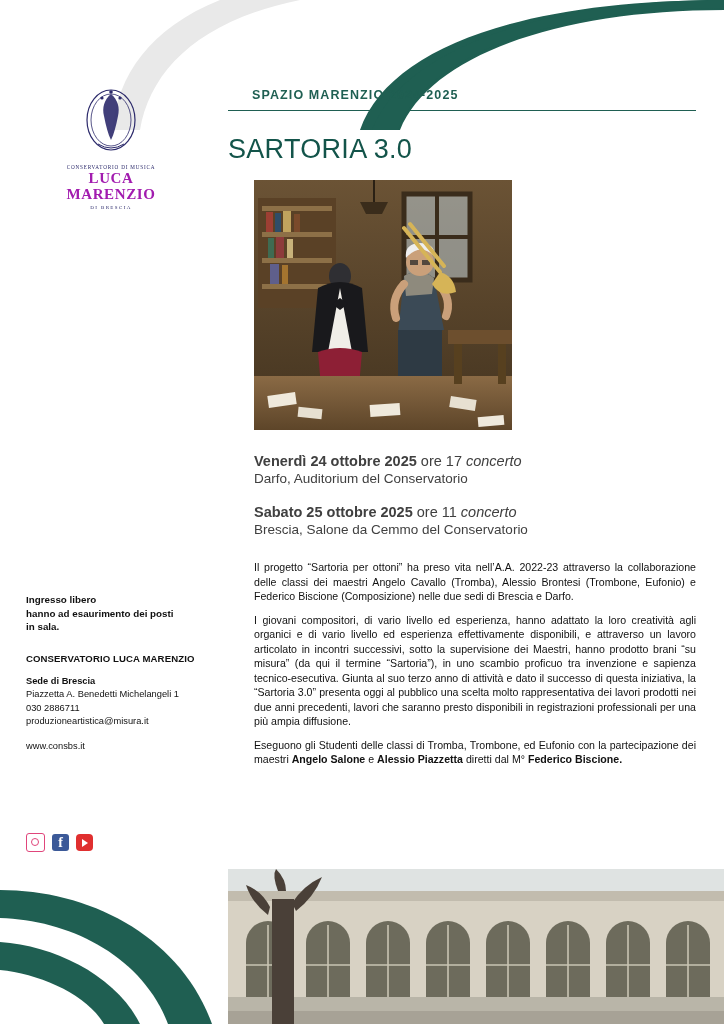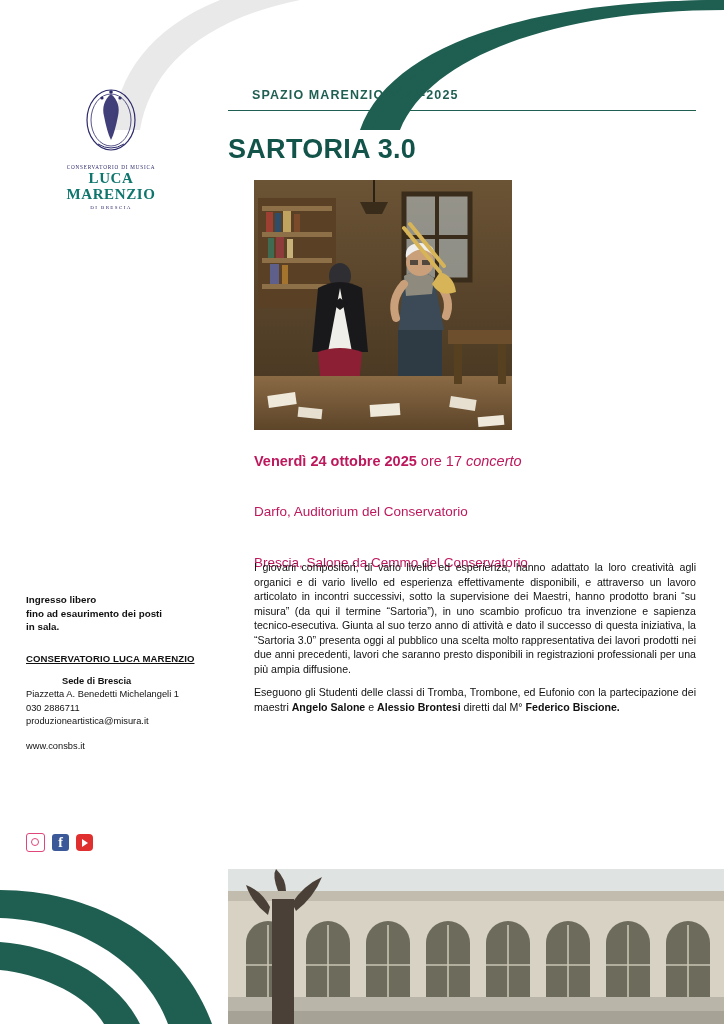--- a/index.html
+++ b/index.html
@@ -65,21 +65,21 @@
   .logo-sub {
     font-size: 5.2px;
     letter-spacing: 0.8px;
     color: #2c2a6b;
     margin-top: 6px;
     font-family: "Liberation Serif", serif;
   }
   .logo-name {
     font-size: 15px;
     letter-spacing: 0.6px;
-    color: #0f766e;
+    color: #a21caf;
     font-family: "Liberation Serif", serif;
     font-weight: bold;
     line-height: 1.05;
     margin-top: 1px;
   }
   .logo-city {
     font-size: 5px;
     letter-spacing: 1.4px;
     color: #2c2a6b;
     margin-top: 2px;
@@ -89,21 +89,21 @@
   .left-info {
     position: absolute;
     left: 26px;
     top: 593px;
     width: 190px;
     font-size: 9.3px;
     line-height: 1.42;
     color: #111;
   }
   .left-info .blk { margin-bottom: 12px; }
-  .left-info .bold { font-weight: bold; margin-left: 36px; }
+  .left-info .bold { font-weight: bold; }
   .left-info .head {
     font-weight: bold;
     font-size: 9.6px;
     letter-spacing: 0.1px;
   }
   .left-info .free {
     font-weight: bold;
     font-size: 9.8px;
     line-height: 1.38;
     margin-bottom: 18px;
@@ -168,53 +168,52 @@
     left: 0;
     width: 468px;
     height: 1px;
     background: #1f5f52;
   }
   .title {
     position: absolute;
     top: 134px;
     left: 0;
     font-size: 27px;
-    font-weight: bold;
+    font-weight: normal;
     letter-spacing: 0.3px;
     color: #13544a;
   }
 
   .poster {
     position: absolute;
     top: 180px;
     left: 26px;
     width: 258px;
     height: 250px;
     overflow: hidden;
     background: #6a4a33;
   }
 
   .dates {
     position: absolute;
     top: 452px;
     left: 26px;
     width: 440px;
-    color: #be185d;
+    color: #404040;
   }
   .date-line {
     font-size: 14.5px;
     line-height: 1.25;
   }
   .date-line .d-bold { font-weight: bold; }
   .date-line .d-ital { font-style: italic; }
   .venue {
     font-size: 13.5px;
     line-height: 1.35;
     margin-bottom: 15px;
-    margin-top: 33px;
   }
 
   .body-text {
     position: absolute;
     top: 560px;
     left: 26px;
     width: 442px;
     font-size: 10.6px;
     line-height: 1.37;
     text-align: justify;
@@ -258,24 +257,24 @@
           <path d="M20 58 Q33 66 46 58" fill="none" stroke="#2c2a6b" stroke-width="1"></path>
         </svg>
       </div>
       <div class="logo-sub">CONSERVATORIO DI MUSICA</div>
       <div class="logo-name">LUCA MARENZIO</div>
       <div class="logo-city">DI BRESCIA</div>
     </div>
 
     <div class="left-info">
       <div class="free" style="white-space:pre-line">Ingresso libero
-fino ad esaurimento dei posti
+hanno ad esaurimento dei posti
 in sala.</div>
 
-      <div class="head" style="margin-bottom:10px;text-decoration:underline;">CONSERVATORIO LUCA MARENZIO</div>
+      <div class="head" style="margin-bottom:10px;">CONSERVATORIO LUCA MARENZIO</div>
 
       <div class="blk">
         <div class="bold">Sede di Brescia</div>
         <div>Piazzetta A. Benedetti Michelangeli 1</div>
         <div>030 2886711</div>
         <div>produzioneartistica@misura.it</div>
       </div>
 
 
       <div class="blk">www.consbs.it</div>
@@ -375,28 +374,34 @@
     <div class="dates">
       <div>
         <div class="date-line">
           <span class="d-bold">Venerdì 24 ottobre 2025</span>
           <span>ore 17</span>
           <span class="d-ital">concerto</span>
         </div>
         <div class="venue">Darfo, Auditorium del Conservatorio</div>
       </div>
       <div>
+        <div class="date-line">
+          <span class="d-bold">Sabato 25 ottobre 2025</span>
+          <span>ore 11</span>
+          <span class="d-ital">concerto</span>
+        </div>
         <div class="venue">Brescia, Salone da Cemmo del Conservatorio</div>
       </div>
     </div>
 
     <div class="body-text">
+      <p>Il progetto “Sartoria per ottoni” ha preso vita nell’A.A. 2022-23 attraverso la collaborazione delle classi dei maestri Angelo Cavallo (Tromba), Alessio Brontesi (Trombone, Eufonio) e Federico Biscione (Composizione) nelle due sedi di Brescia e Darfo.</p>
       <p>I giovani compositori, di vario livello ed esperienza, hanno adattato la loro creatività agli organici e di vario livello ed esperienza effettivamente disponibili, e attraverso un lavoro articolato in incontri successivi, sotto la supervisione dei Maestri, hanno prodotto brani “su misura” (da qui il termine “Sartoria”), in uno scambio proficuo tra invenzione e sapienza tecnico-esecutiva. Giunta al suo terzo anno di attività e dato il successo di questa iniziativa, la “Sartoria 3.0” presenta oggi al pubblico una scelta molto rappresentativa dei lavori prodotti nei due anni precedenti, lavori che saranno presto disponibili in registrazioni professionali per una più ampia diffusione.</p>
       <p>
-        <span>Eseguono gli Studenti delle classi di Tromba, Trombone, ed Eufonio con la partecipazione dei maestri </span><span class="b">Angelo Salone</span><span> e </span><span class="b">Alessio Brontesi</span><span> diretti dal M° </span><span class="b">Federico Biscione.</span>
+        <span>Eseguono gli Studenti delle classi di Tromba, Trombone, ed Eufonio con la partecipazione dei maestri </span><span class="b">Angelo Salone</span><span> e </span><span class="b">Alessio Piazzetta</span><span> diretti dal M° </span><span class="b">Federico Biscione.</span>
       </p>
     </div>
   </div>
 
   <div class="bottom-photo">
     <svg viewBox="0 0 496 155" width="496" height="155" preserveAspectRatio="none">
       <rect x="0" y="0" width="496" height="155" fill="#cfd3cf"></rect>
       <rect x="0" y="0" width="496" height="26" fill="#dfe3e2"></rect>
 
       <rect x="0" y="22" width="496" height="110" fill="#d8d2c4"></rect>

